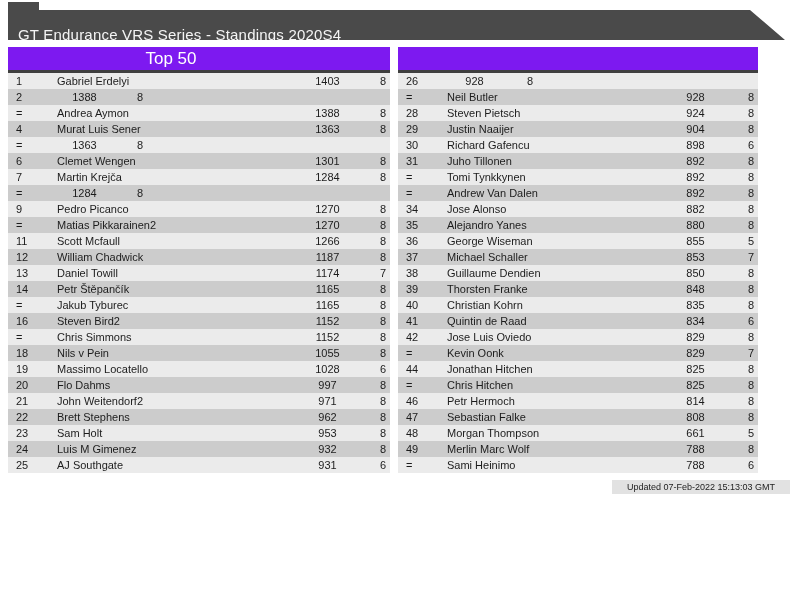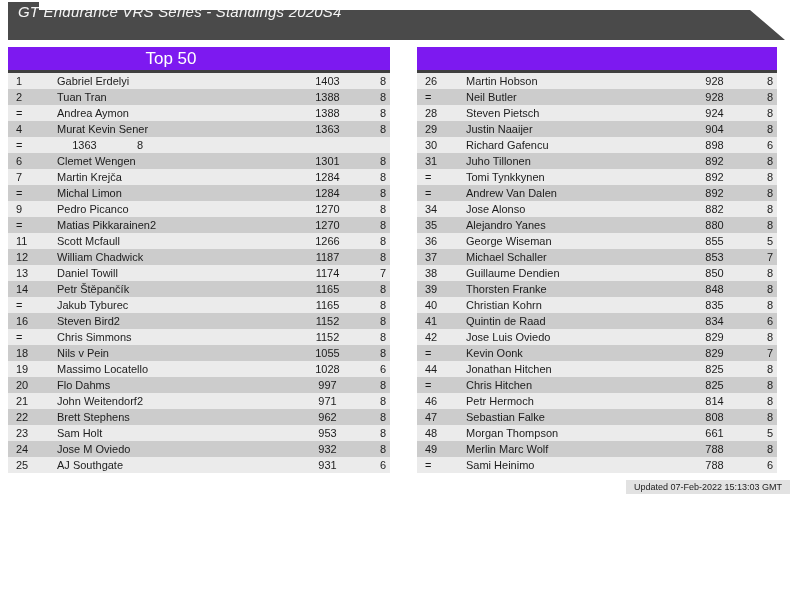--- a/index.html
+++ b/index.html
@@ -5,46 +5,46 @@
   html,body{margin:0;padding:0;background:#ffffff;}
   body{width:800px;height:600px;position:relative;font-family:"Liberation Sans",sans-serif;overflow:hidden;}
 
   
   .banner{
     position:absolute;left:8px;top:2px;width:782px;height:38px;
     background:#4a4a4a;color:#f4f4f4;
     clip-path:polygon(0 0,31px 0,31px 8px,742px 8px,777px 38px,0 38px);
   }
   .banner .title{
-    position:absolute;left:10px;top:1px;font-size:15px;letter-spacing:.2px;font-style:italic;
+    position:absolute;left:10px;top:24px;font-size:15px;letter-spacing:.2px;
   }
 
   
-  .tables{position:absolute;left:8px;top:47px;display:flex;gap:27px;}
+  .tables{position:absolute;left:8px;top:47px;display:flex;gap:8px;}
   .table{width:382px;}
   .table.right{width:360px;}
   .thead{
     height:23px;background:#7d19f0;border-bottom:3px solid #3f3f3f;
     color:#ffffff;font-size:17px;text-align:center;line-height:23px;
   }
   .table.left .thead{padding-right:56px;}
   .row{display:flex;height:16px;line-height:16px;font-size:11px;color:#1c1c1c;}
   .row.light{background:#ebebeb;}
   .row.dark{background:#cccccc;}
   .cell{display:block;white-space:nowrap;overflow:hidden;}
   .cell.rank{width:49px;padding-left:8px;box-sizing:border-box;}
   .cell.name{flex:1;}
   .cell.points{width:55px;text-align:center;}
   .cell.races{width:35px;text-align:right;padding-right:4px;box-sizing:border-box;}
 
   
   .footerbar{position:absolute;left:8px;top:476px;width:782px;text-align:right;}
   .updated{
     display:inline-block;background:#e2e2e2;color:#222222;
-    font-size:9px;padding:2px 8px;
+    font-size:9px;padding:2px 15px;
   }
 </style>
 </head>
 <body>
 
 <div class="banner">
   <div class="title">GT Endurance VRS Series - Standings 2020S4</div>
 </div>
 
 <div class="tables">
@@ -52,33 +52,32 @@
     <div class="thead">Top 50</div>
     <div class="tbody" id="tbody-left">
         <div class="row light">
           <span class="cell rank">1</span>
           <span class="cell name">Gabriel Erdelyi</span>
           <span class="cell points">1403</span>
           <span class="cell races">8</span>
         </div>
         <div class="row dark">
           <span class="cell rank">2</span>
-          <span class="cell name">Tuan Tran</span>
           <span class="cell points">1388</span>
           <span class="cell races">8</span>
         </div>
         <div class="row light">
           <span class="cell rank">=</span>
           <span class="cell name">Andrea Aymon</span>
           <span class="cell points">1388</span>
           <span class="cell races">8</span>
         </div>
         <div class="row dark">
           <span class="cell rank">4</span>
-          <span class="cell name">Murat Kevin Sener</span>
+          <span class="cell name">Murat Luis Sener</span>
           <span class="cell points">1363</span>
           <span class="cell races">8</span>
         </div>
         <div class="row light">
           <span class="cell rank">=</span>
           <span class="cell points">1363</span>
           <span class="cell races">8</span>
         </div>
         <div class="row dark">
           <span class="cell rank">6</span>
@@ -87,21 +86,20 @@
           <span class="cell races">8</span>
         </div>
         <div class="row light">
           <span class="cell rank">7</span>
           <span class="cell name">Martin Krejča</span>
           <span class="cell points">1284</span>
           <span class="cell races">8</span>
         </div>
         <div class="row dark">
           <span class="cell rank">=</span>
-          <span class="cell name">Michal Limon</span>
           <span class="cell points">1284</span>
           <span class="cell races">8</span>
         </div>
         <div class="row light">
           <span class="cell rank">9</span>
           <span class="cell name">Pedro Picanco</span>
           <span class="cell points">1270</span>
           <span class="cell races">8</span>
         </div>
         <div class="row dark">
@@ -183,38 +181,37 @@
           <span class="cell races">8</span>
         </div>
         <div class="row light">
           <span class="cell rank">23</span>
           <span class="cell name">Sam Holt</span>
           <span class="cell points">953</span>
           <span class="cell races">8</span>
         </div>
         <div class="row dark">
           <span class="cell rank">24</span>
-          <span class="cell name">Jose M Oviedo</span>
+          <span class="cell name">Luis M Gimenez</span>
           <span class="cell points">932</span>
           <span class="cell races">8</span>
         </div>
         <div class="row light">
           <span class="cell rank">25</span>
           <span class="cell name">AJ Southgate</span>
           <span class="cell points">931</span>
           <span class="cell races">6</span>
         </div>
       </div>
   </div>
   <div class="table right">
     <div class="thead"></div>
     <div class="tbody" id="tbody-right">
         <div class="row light">
           <span class="cell rank">26</span>
-          <span class="cell name">Martin Hobson</span>
           <span class="cell points">928</span>
           <span class="cell races">8</span>
         </div>
         <div class="row dark">
           <span class="cell rank">=</span>
           <span class="cell name">Neil Butler</span>
           <span class="cell points">928</span>
           <span class="cell races">8</span>
         </div>
         <div class="row light">

